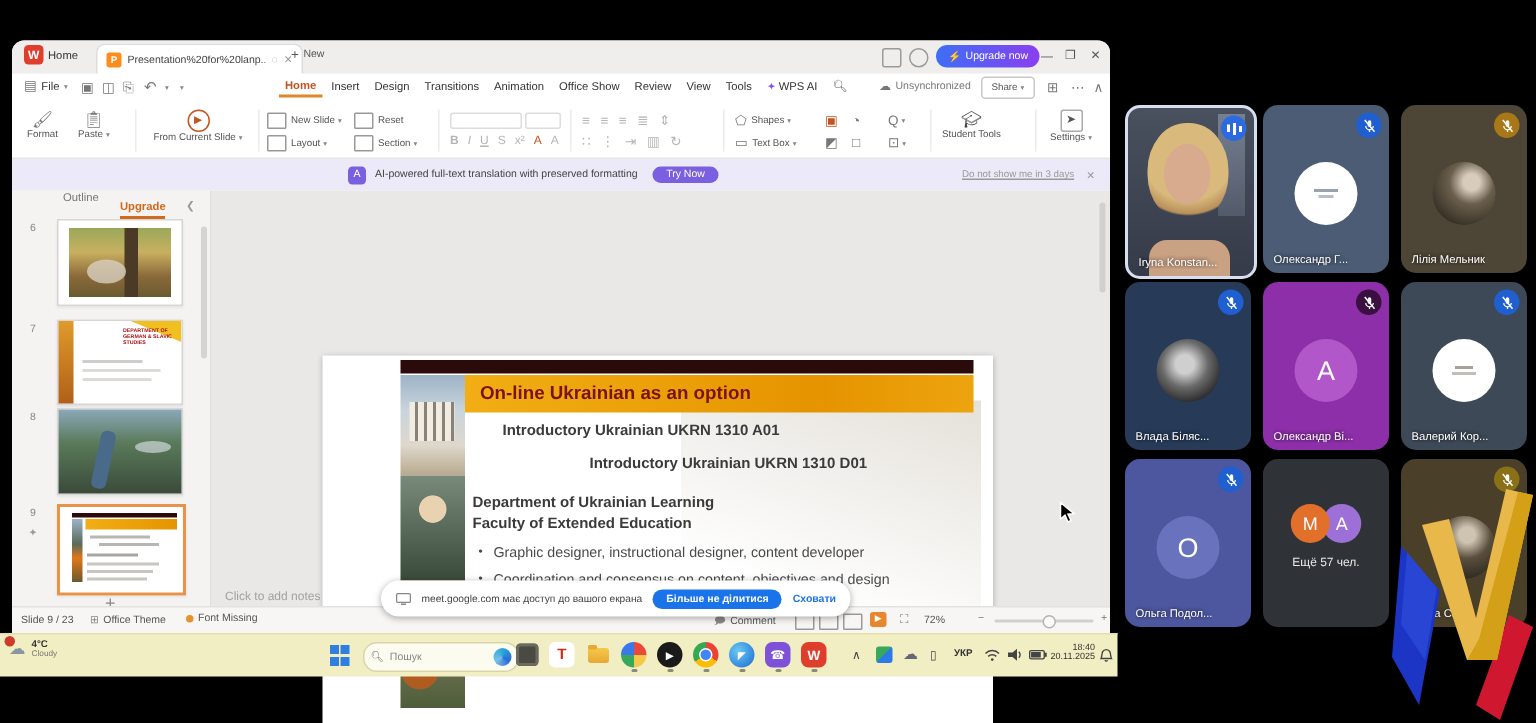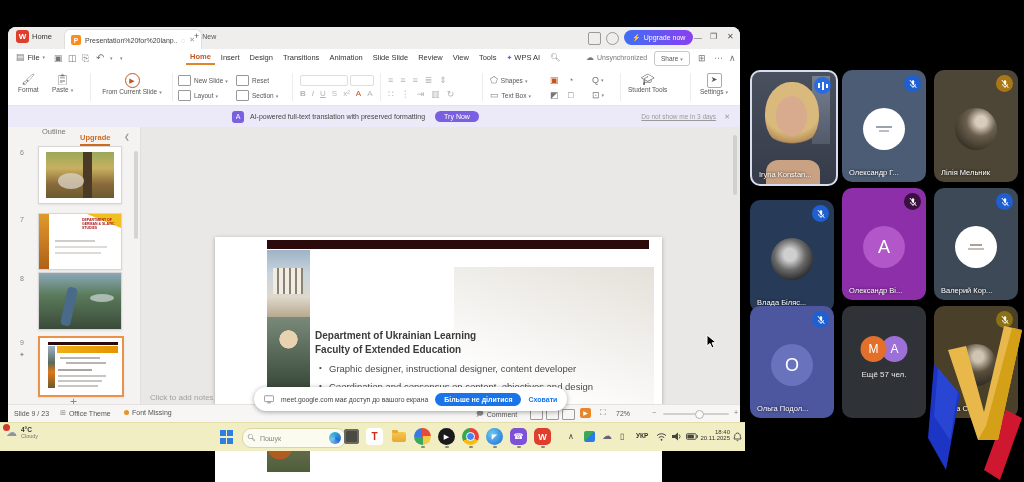--- a/index.html
+++ b/index.html
@@ -82,21 +82,21 @@
     <span class="a gico" style="left:74px;top:4px">⎘</span>
     <span class="a gico" style="left:88px;top:3px;font-size:10px">↶</span>
     <span class="a" style="left:102px;top:6px;font-size:5px;color:#888">▾</span>
     <span class="a" style="left:112px;top:6px;font-size:5px;color:#888">▾</span>
     <div class="a f" style="left:178px;top:1px;gap:2px">
       <span class="mtab active">Home</span>
       <span class="mtab">Insert</span>
       <span class="mtab">Design</span>
       <span class="mtab">Transitions</span>
       <span class="mtab">Animation</span>
-      <span class="mtab">Slide Slide</span>
+      <span class="mtab">Office Show</span>
       <span class="mtab">Review</span>
       <span class="mtab">View</span>
       <span class="mtab">Tools</span>
       <span class="mtab f" style="gap:2px">
           <span style="color:#8a4df0;font-size:7px">✦</span>
           <span>WPS AI</span>
         </span>
       <span class="mtab" style="font-size:8px;color:#666">🔍︎</span>
     </div>
     <div class="a f" style="left:578px;top:4px;gap:3px">
@@ -266,20 +266,25 @@
 
       <div class="a" style="left:52px;top:13px;width:43px;height:67px;background:linear-gradient(180deg,#9db3c6 0%,#c9d4dd 35%,#ded8cc 70%,#b8a98e 100%)">
         <div style="position:absolute;left:6px;top:18px;width:30px;height:26px;background:repeating-linear-gradient(90deg,#f0ece2 0 4px,#8a8276 4px 6px)"></div>
       </div>
       <div class="a" style="left:52px;top:80px;width:43px;height:70px;background:radial-gradient(circle at 50% 32%,#e8d2b0 0 17%,rgba(0,0,0,0) 18%),linear-gradient(180deg,#7a8a7a,#3a4a3a)"></div>
       <div class="a" style="left:52px;top:150px;width:43px;height:14px;background:#e07818"></div>
       <div class="a" style="left:52px;top:164px;width:43px;height:71px;background:radial-gradient(circle at 30% 65%,#b05c20 0 22%,rgba(0,0,0,0) 23%),linear-gradient(180deg,#8a8a6a,#4f5d3a)"></div>
 
       <div class="a" style="right:8px;top:30px;width:200px;height:200px;background:linear-gradient(200deg,rgba(196,188,172,.45),rgba(255,255,255,0) 65%)"></div>
 
+      <div class="a" style="left:95px;top:13px;width:339px;height:25px;background:linear-gradient(90deg,#f2ae14,#e59400 70%,#eda40e)">
+        <span style="display:block;padding:5px 0 0 10px;font-size:12.5px;font-weight:bold;color:#7b1212">On-line Ukrainian as an option</span>
+      </div>
+      <span class="a" style="left:120px;top:45px;font-size:10px;font-weight:bold;color:#3b3b3b">Introductory Ukrainian UKRN 1310 A01</span>
+      <span class="a" style="left:178px;top:67px;font-size:10px;font-weight:bold;color:#3b3b3b">Introductory Ukrainian UKRN 1310 D01</span>
       <span class="a" style="left:100px;top:93px;font-size:10px;font-weight:bold;color:#3b3b3b">Department of Ukrainian Learning</span>
       <span class="a" style="left:100px;top:107px;font-size:10px;font-weight:bold;color:#3b3b3b">Faculty of Extended Education</span>
       <ul class="sb a" style="left:102px;top:126px;width:300px">
         <li>Graphic designer, instructional designer, content developer</li>
         <li>Coordination and consensus on content, objectives and design</li>
       </ul>
     </div>
 
     <span class="a" style="left:142px;top:266px;font-size:8px;color:#a3a19e">Click to add notes</span>
     <div class="a" style="right:3px;top:8px;width:4px;height:60px;background:#d2d0cd;border-radius:2px"></div>
@@ -441,21 +446,21 @@
     <svg width="10" height="10" viewBox="0 0 12 12">
         <rect x="4.6" y="1.4" width="2.8" height="5.4" rx="1.4" fill="#fff"></rect>
         <path d="M3 6 a3 3 0 0 0 6 0" stroke="#fff" fill="none" stroke-width="1"></path>
         <line x1="6" y1="9" x2="6" y2="10.8" stroke="#fff" stroke-width="1"></line>
         <line x1="2.2" y1="1.2" x2="10" y2="10.6" stroke="#fff" stroke-width="1.2"></line>
       </svg>
   </div>
   <span class="tname">Лілія Мельник</span>
 </div>
 
-<div class="a tile" style="left:750px;top:200px;background:#273a58">
+<div class="a tile" style="left:750px;top:188px;background:#273a58">
   <div class="avcirc" style="background:radial-gradient(circle at 45% 40%,#cfcfcf 0 18%,#6a6a6a 45%,#222 80%)"></div>
   <div class="badge" style="background:#1f5fd0">
     <svg width="10" height="10" viewBox="0 0 12 12">
         <rect x="4.6" y="1.4" width="2.8" height="5.4" rx="1.4" fill="#fff"></rect>
         <path d="M3 6 a3 3 0 0 0 6 0" stroke="#fff" fill="none" stroke-width="1"></path>
         <line x1="6" y1="9" x2="6" y2="10.8" stroke="#fff" stroke-width="1"></line>
         <line x1="2.2" y1="1.2" x2="10" y2="10.6" stroke="#fff" stroke-width="1.2"></line>
       </svg>
   </div>
   <span class="tname">Влада Біляс...</span>

